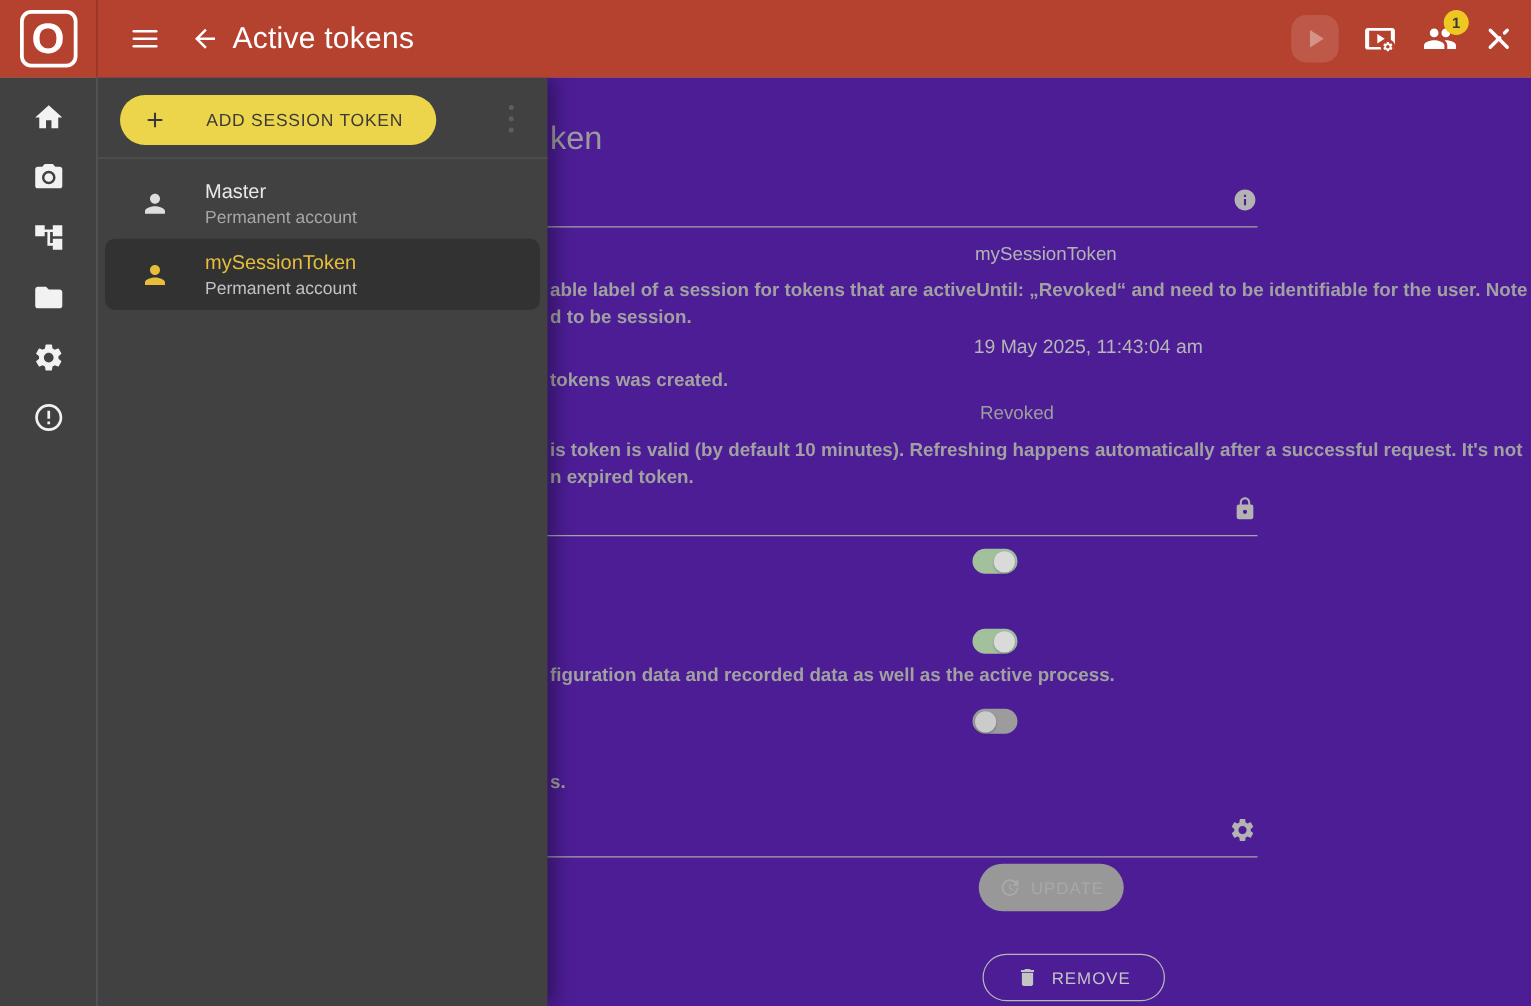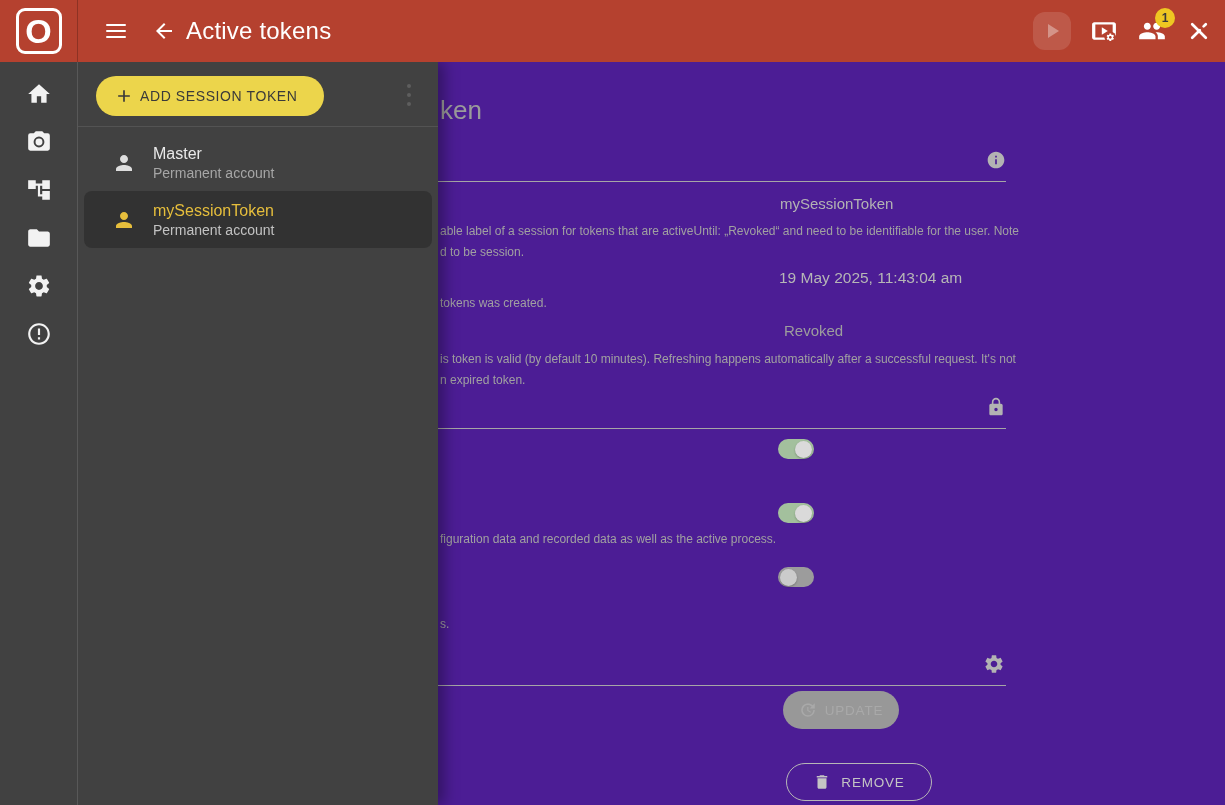--- a/index.html
+++ b/index.html
@@ -38,43 +38,43 @@
     align-items:center; padding-top:19px; gap:22px; }
   .rail-item { width:26px; height:26px; color:#f2f2f2; cursor:pointer; }
 
   
   .drawer { position:absolute; top:62px; left:78px; width:360px; height:743px; background:#414141;
     z-index:15; box-shadow:6px 0 14px rgba(0,0,0,0.35); }
   .drawer-header { position:relative; height:65px; border-bottom:1px solid #535353; }
   .add-btn { position:absolute; left:18px; top:14px; height:40px; padding:0 26px 0 18px;
     border:none; border-radius:20px; background:#ecd54b; color:#3a3a3a;
     font-family:inherit; font-size:14px; font-weight:500; letter-spacing:.6px;
-    display:flex; align-items:center; gap:6px; cursor:pointer; }
+    display:flex; align-items:center; gap:31px; cursor:pointer; }
   .add-btn .plus { width:20px; height:20px; color:#3a3a3a; }
   .kebab { position:absolute; right:26px; top:22px; width:6px; height:22px; display:flex;
     flex-direction:column; justify-content:space-between; align-items:center; cursor:pointer; }
   .kebab i { width:4px; height:4px; border-radius:50%; background:#5e5e5e; }
   .token-list { padding-top:7px; }
   .token-item { position:relative; height:57px; display:flex; align-items:center;
-    padding-left:34px; gap:17px; cursor:pointer; }
+    padding-left:34px; gap:28px; cursor:pointer; }
   .token-item.selected { background:#323232; border-radius:8px; margin:0 6px; padding-left:28px; }
   .token-icon { width:24px; height:24px; color:#dedede; flex:0 0 24px; }
   .token-item.selected .token-icon { color:#e6be3c; }
   .token-text { display:flex; flex-direction:column; gap:2px; }
   .token-name { font-size:16px; font-weight:500; color:#e9e9e9; }
   .token-item.selected .token-name { color:#e6be3c; }
   .token-sub { font-size:14px; color:#a6a6a6; }
   .token-item.selected .token-sub { color:#c2c2c2; }
 
   
   .main { position:absolute; top:62px; left:78px; width:1147px; height:743px; background:#4c1d95; z-index:5; }
   .abs { position:absolute; white-space:nowrap; }
   .page-heading { left:362px; top:33px; font-size:26px; color:#9b9b9b; }
   .fline { position:absolute; left:24px; height:1px; background:#a6a6a6; width:904px; }
-  .help { font-size:12px; color:#a1a1a1; }
+  .help { font-size:15px; color:#a1a1a1;font-weight:bold; }
   .val  { font-size:15px; color:#b3b3b3; }
   .val-strong { font-size:15.5px; font-weight:500; color:#b6b6b6; }
   .val-dim { font-size:15px; color:#9d9d9d; }
   .f-icon { position:absolute; color:#b3b3b3; }
 
   .toggle { position:absolute; width:36px; height:20px; border-radius:10px; cursor:pointer; }
   .toggle { background:#9c9c9c; }
   .toggle .knob { position:absolute; top:1.5px; left:2px; width:17px; height:17px; border-radius:50%;
     background:#cbcbcb; box-shadow:0 1px 2px rgba(0,0,0,0.25); }
   .toggle.on { background:#a3c09d; }

